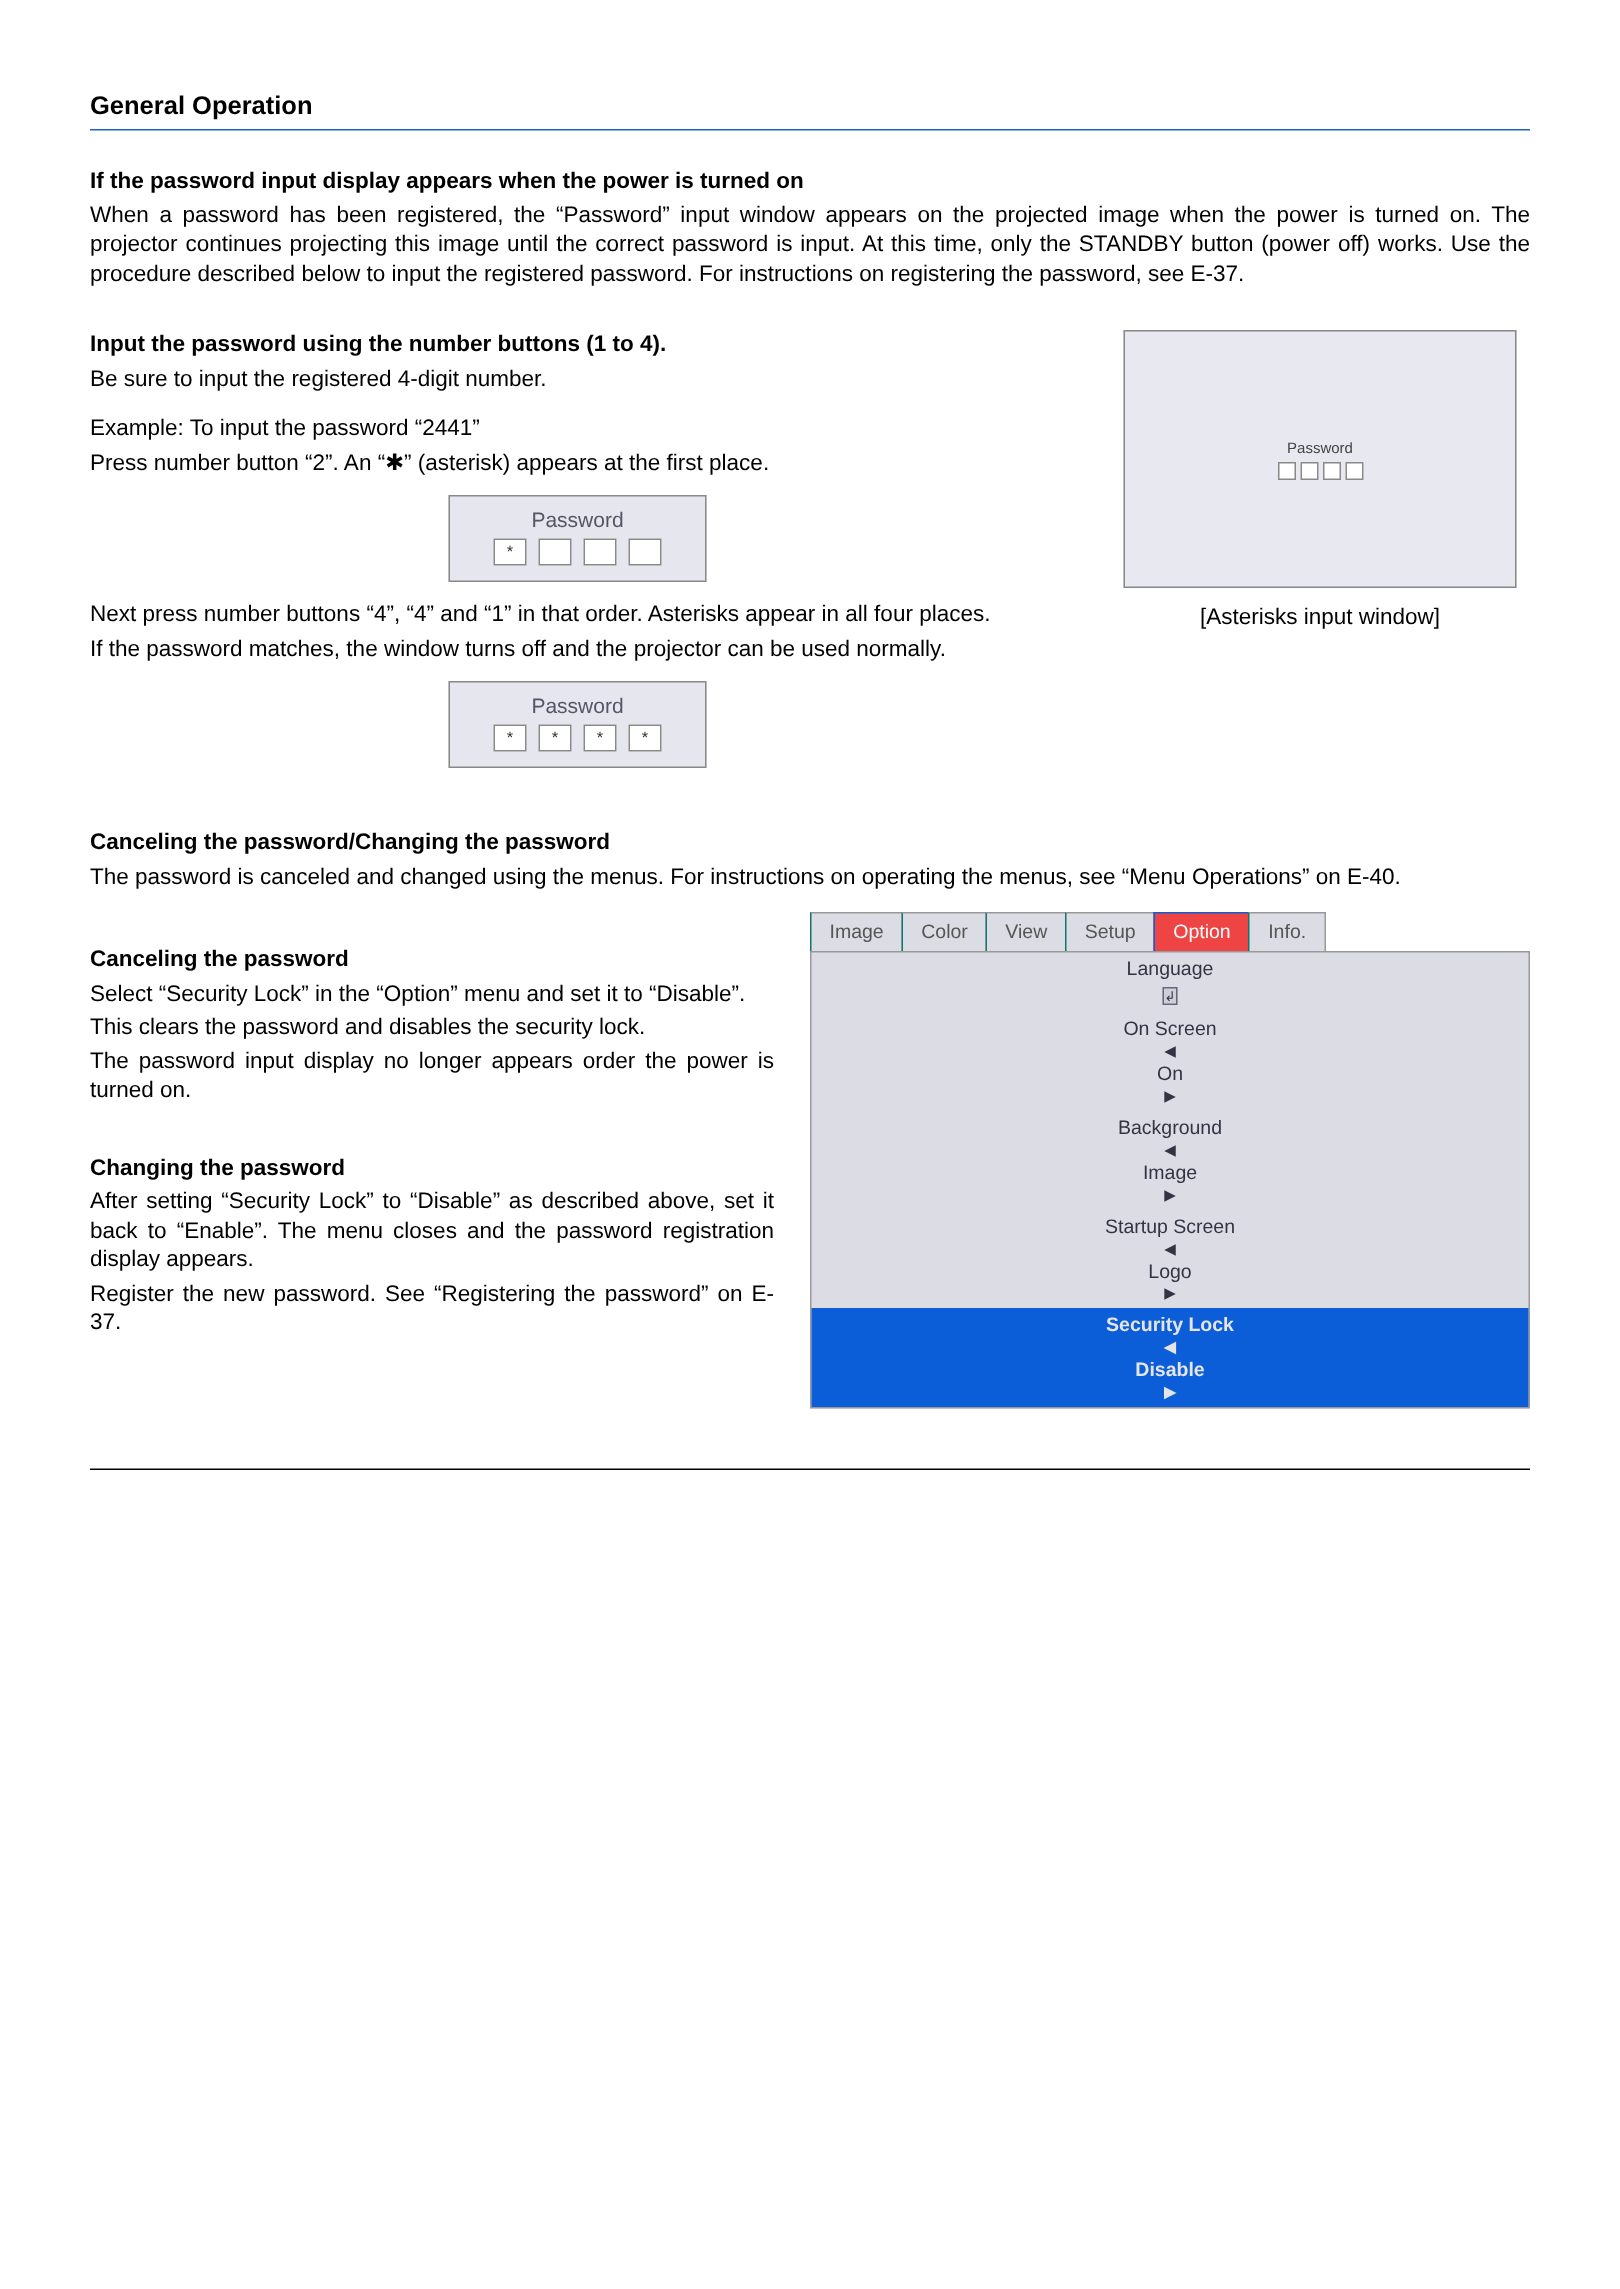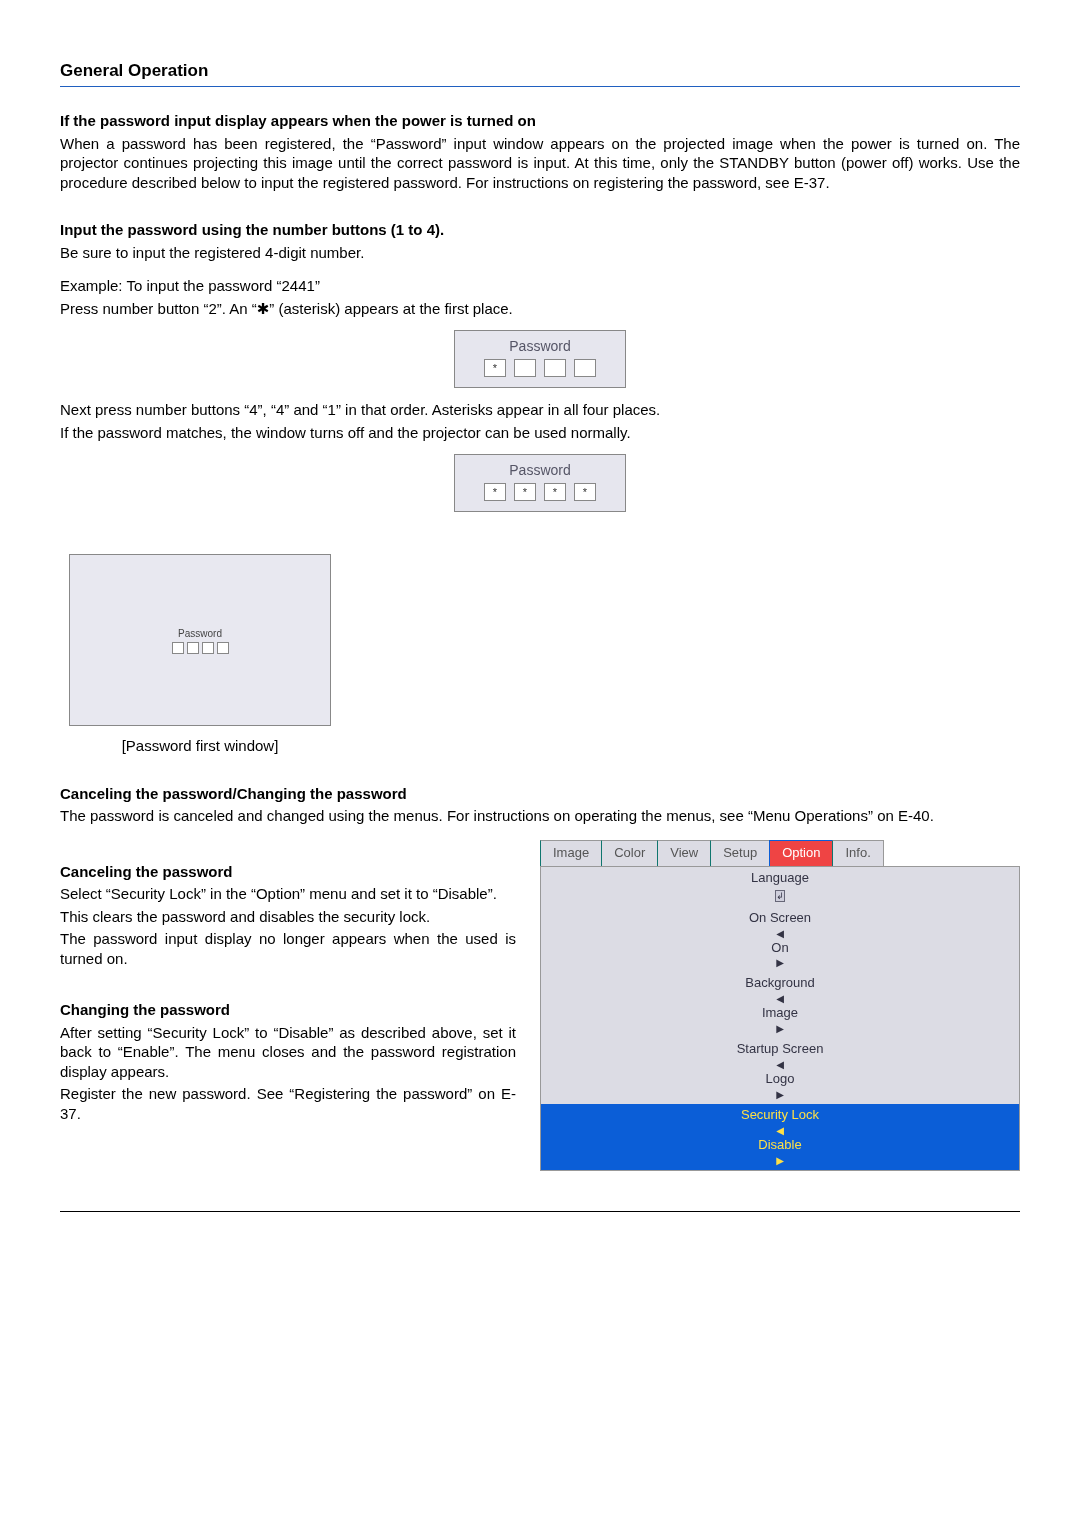--- a/index.html
+++ b/index.html
@@ -13,21 +13,21 @@
     line-height: 1.3;
   }
   .page-title {
     font-weight: bold;
     font-size: 17px;
     border-bottom: 1.5px solid #2060c0;
     padding-bottom: 4px;
     margin-bottom: 24px;
   }
   .bold { font-weight: bold; }
-  .section-gap { margin-top: 28px; flex-direction: column; }
+  .section-gap { margin-top: 28px; }
   p { margin: 0 0 3px 0; text-align: justify; }
   .two-col {
     display: flex;
     gap: 30px;
   }
   .left-col { flex: 1; }
   .right-col { width: 280px; text-align: center; }
   .password-box-large {
     background: #e8e8f0;
     width: 260px;
@@ -118,21 +118,22 @@
   }
   .menu-row {
     display: flex;
     align-items: center;
     padding: 3px 10px;
     color: #334;
     flex-direction: column;
   }
   .menu-row.selected {
     background: #0b5ed7;
-    color: #fde047;
+    color: #e5e5e5;
+    font-weight: bold;
   }
   .menu-row .item-label { flex: 1; }
   .menu-row .arrow { width: 18px; text-align: center; font-size: 10px; }
   .menu-row .value { width: 70px; text-align: center; }
   .menu-row .enter-icon {
     width: 14px; height: 12px;
     border: 1px solid #667;
     background: #cfcfdc;
     font-size: 9px;
     line-height: 12px;
@@ -189,33 +190,33 @@
       <div class="password-inner-large">
         <div class="label">Password</div>
         <div class="password-cells-small">
           <div class="cell"></div>
           <div class="cell"></div>
           <div class="cell"></div>
           <div class="cell"></div>
         </div>
       </div>
     </div>
-    <div class="caption">[Password first window]</div>
+    <div class="caption">[Asterisks input window]</div>
   </div>
 </div>
 
 <p class="bold section-gap">Canceling the password/Changing the password</p>
 <p>The password is canceled and changed using the menus. For instructions on operating the menus, see “Menu Operations” on E-40.</p>
 
 <div class="menu-wrap">
   <div class="menu-text">
     <p class="bold" style="margin-top:22px">Canceling the password</p>
     <p>Select “Security Lock” in the “Option” menu and set it to “Disable”.</p>
     <p>This clears the password and disables the security lock.</p>
-    <p>The password input display no longer appears when the used is turned on.</p>
+    <p>The password input display no longer appears order the power is turned on.</p>
 
     <p class="bold" style="margin-top:32px">Changing the password</p>
     <p>After setting “Security Lock” to “Disable” as described above, set it back to “Enable”. The menu closes and the password registration display appears.</p>
     <p>Register the new password. See “Registering the password” on E-37.</p>
   </div>
 
   <div class="menu-figure">
     <div class="menu-tabs">
       <div class="tab">Image</div>
       <div class="tab">Color</div>

